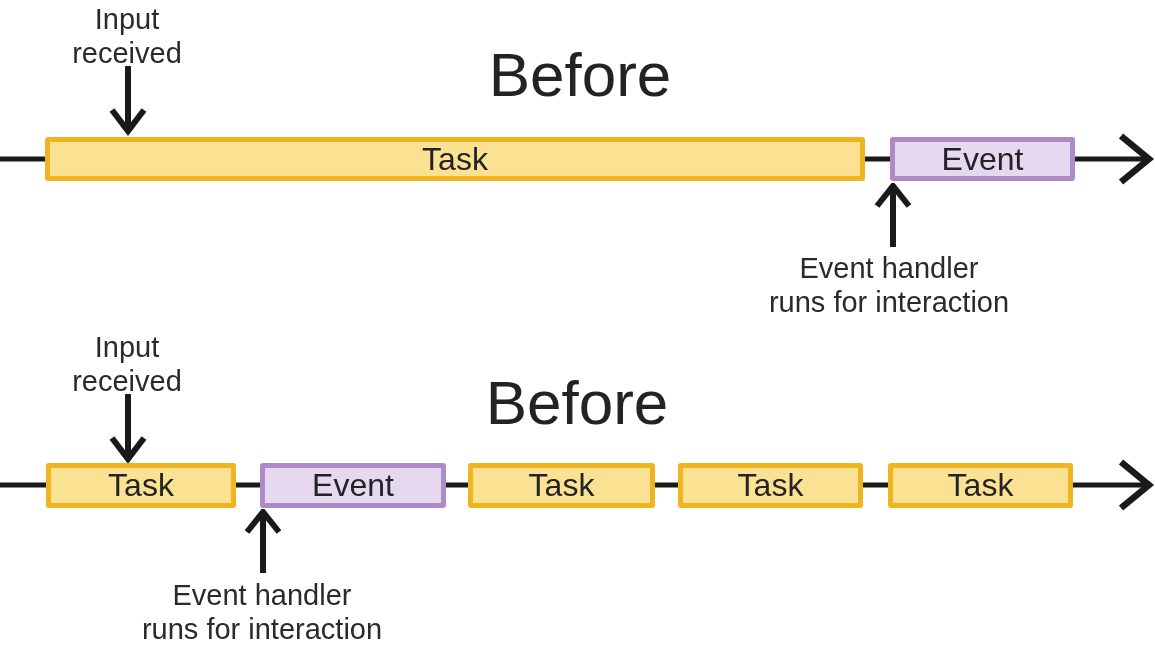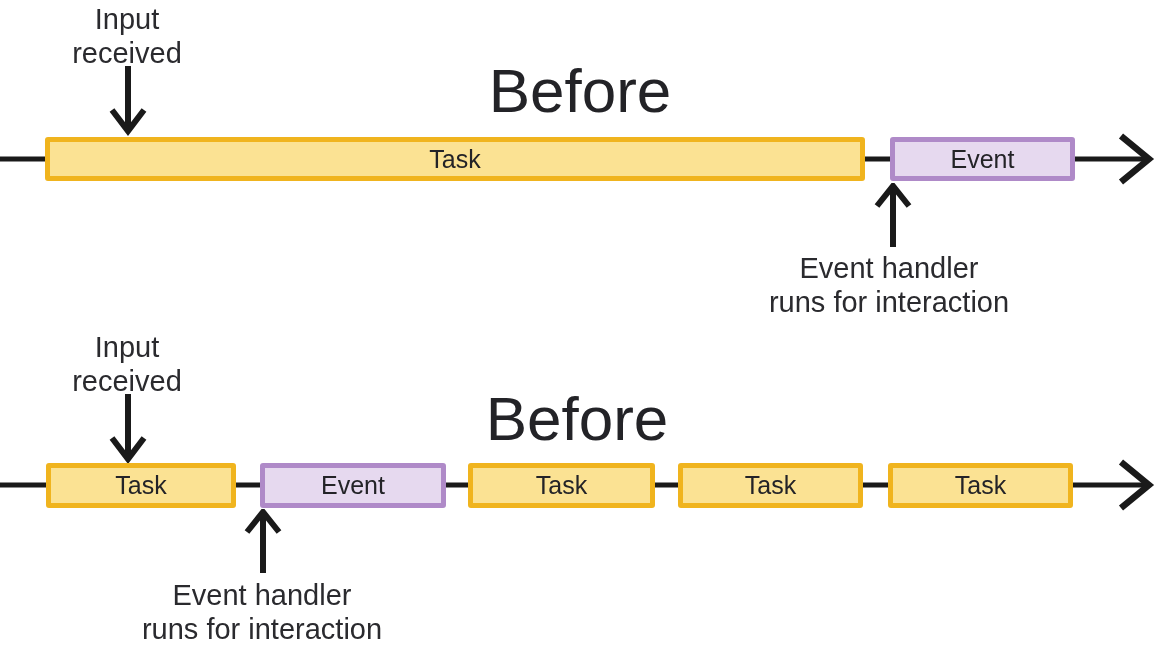--- a/index.html
+++ b/index.html
@@ -14,21 +14,20 @@
   }
   .title {
     position: absolute;
     width: 300px;
     text-align: center;
     font-size: 62px;
     line-height: 62px;
     font-weight: 400;
     color: #232327;
     white-space: nowrap;
-    margin-top: 16px;
   }
   .title-before { left: 430px; top: 44px; }
   .title-after  { left: 427px; top: 372px; }
   .note {
     position: absolute;
     width: 300px;
     text-align: center;
     font-size: 29px;
     line-height: 34px;
     color: #2a2a2e;
@@ -36,21 +35,21 @@
   .note-input-before   { left: -23px; top: 2px;   width: 300px; }
   .note-input-after    { left: -23px; top: 330px; width: 300px; }
   .note-handler-before { left: 739px; top: 251px; }
   .note-handler-after  { left: 112px; top: 578px; }
   .bar {
     position: absolute;
     box-sizing: border-box;
     display: flex;
     align-items: center;
     justify-content: center;
-    font-size: 25px;
+    font-size: 32px;
     color: #232327;
     border-radius: 3px;
     z-index: 2;
   }
   .bar-task  { background: #FBE293; border: 5px solid #F0B41E; }
   .bar-event { background: #E6D9EF; border: 5px solid #AF8AC8; }
 
   .bar-before-task  { left: 45px;  top: 137px; width: 820px; height: 44px; }
   .bar-before-event { left: 890px; top: 137px; width: 185px; height: 44px; }
 

